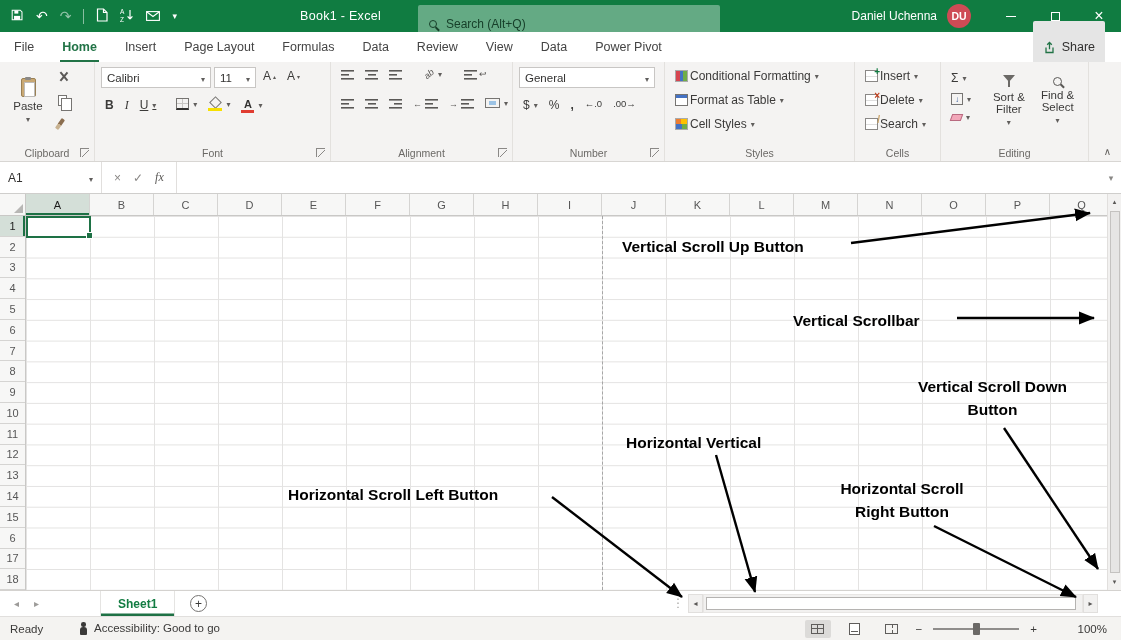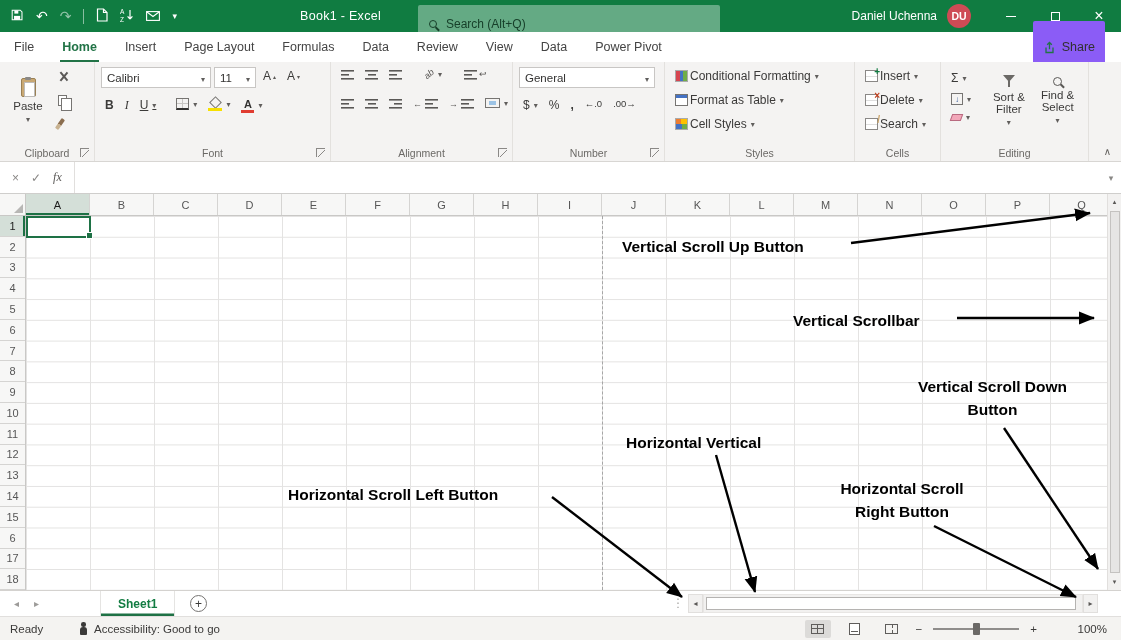--- a/index.html
+++ b/index.html
@@ -23,21 +23,21 @@
   .ic-min { width:10px; height:1px; background:#fff; }
   .ic-max { width:9px; height:9px; border:1px solid #fff; }
   .ic-close::before { content:"×"; font-size:16px; }
 
   
   .tabrow { position:absolute; top:32px; left:0; width:100%; height:30px; background:#fff; display:flex; align-items:stretch; }
   #tabs { display:flex; }
   .tab { padding:0 14px; display:flex; align-items:center; font-size:12.5px; color:#444; position:relative; }
   .tab.active { font-weight:bold; color:#217346; }
   .tab.active::after { content:""; position:absolute; left:12px; right:12px; bottom:0; height:2.5px; background:#217346; }
-  .share { margin-left:auto; margin-right:16px; align-self:center; display:flex; align-items:center; gap:6px; font-size:12.5px; padding:19px 10px; border-radius:2px; background:#8b5cf6; }
+  .share { margin-left:auto; margin-right:16px; align-self:center; display:flex; align-items:center; gap:6px; font-size:12.5px; padding:19px 10px; border-radius:2px; background:#e5e5e5; }
 
   
   .ribbon { position:absolute; top:62px; left:0; width:100%; height:100px; background:#F4F3F2; border-bottom:1px solid #D8D6D3; display:flex; }
   .rgroup { position:relative; border-right:1px solid #E3E1DE; padding:5px 6px 17px 6px; }
   .glabel { position:absolute; bottom:2px; left:0; right:0; text-align:center; font-size:10.5px; color:#6B6966; }
   .launch { position:absolute; right:5px; bottom:4px; width:9px; height:9px; border-left:1px solid #8A8886; border-top:1px solid #8A8886; }
   .launch::after { content:""; position:absolute; left:1px; top:1px; width:7px; height:7px;
      background:linear-gradient(135deg,transparent 44%,#8A8886 44% 56%,transparent 56%); }
   .rrow { display:flex; align-items:flex-start; gap:3px; height:25px; }
   .rbtn { display:flex; align-items:center; gap:2px; padding:2px 4px; border-radius:2px; font-size:12px; color:#3B3A39; }
@@ -139,21 +139,21 @@
   .hsplit { position:absolute; left:672px; top:5px; color:#A6A4A2; font-size:12px; }
   .hsplit::before { content:"⋮"; }
   .hs-left,.hs-right { position:absolute; top:3px; width:15px; height:19px; background:#F2F1F0; border:1px solid #E1DFDD; display:flex; align-items:center; justify-content:center; font-size:8px; color:#5A5856; }
   .hs-left { left:688px; } .hs-right { left:1083px; }
   .hs-track { position:absolute; left:703px; top:3px; width:380px; height:19px; background:#F2F1F0; border:1px solid #E8E6E4; }
   .hs-thumb { position:absolute; left:2px; top:2px; bottom:2px; width:370px; background:#fff; border:1px solid #B5B3B1; }
 
   
   .statusbar { position:absolute; left:0; top:616px; width:100%; height:24px; background:#F4F3F1; border-top:1px solid #E1DFDD; display:flex; align-items:center; font-size:11.5px; color:#3B3A39; }
   .st-ready { margin-left:10px; width:52px; }
-  .st-acc { display:flex; align-items:center; gap:6px; margin-left:16px; }
+  .st-acc { display:flex; gap:6px; margin-left:16px; }
   .iperson { position:relative; width:10px; height:13px; display:inline-block; }
   .iperson::before { content:""; position:absolute; top:0; left:3px; width:4.5px; height:4.5px; border-radius:50%; background:#3B3A39; }
   .iperson::after { content:""; position:absolute; top:5px; left:1.5px; width:7.5px; height:7.5px; background:#3B3A39; border-radius:3px 3px 1px 1px; }
   .st-right { margin-left:auto; display:flex; align-items:center; gap:11px; margin-right:14px; }
   .vw { width:26px; height:18px; display:flex; align-items:center; justify-content:center; border-radius:2px; }
   .vw.active { background:#DCDBD9; }
   .iv1 { width:13px; height:10px; border:1px solid #5F5D5B;
        background:linear-gradient(#5F5D5B,#5F5D5B) 50% 0/1px 100% no-repeat, linear-gradient(#5F5D5B,#5F5D5B) 0 50%/100% 1px no-repeat; }
   .iv2 { width:11px; height:12px; border:1px solid #5F5D5B; background:linear-gradient(#5F5D5B,#5F5D5B) 50% 85%/7px 1px no-repeat,#fff; }
   .iv3 { width:13px; height:10px; border:1px solid #5F5D5B; position:relative; }
@@ -428,20 +428,24 @@
         <span style="line-height:12px;text-align:center"><span>Find &amp;</span><br><span>Select</span></span>
       </div>
     </div>
     <span class="glabel">Editing</span>
   </div>
 
   <span class="collapse">∧</span>
 </div>
 
 <div class="fbar">
+  <div class="namebox">
+    <span>A1</span>
+    <span class="cdd"></span>
+  </div>
   <div class="fbtns">
     <span>×</span>
     <span>✓</span>
     <span class="fx">fx</span>
   </div>
   <div class="finput"></div>
   <div class="fexpand">▾</div>
 </div>
 
 <div class="grid">

